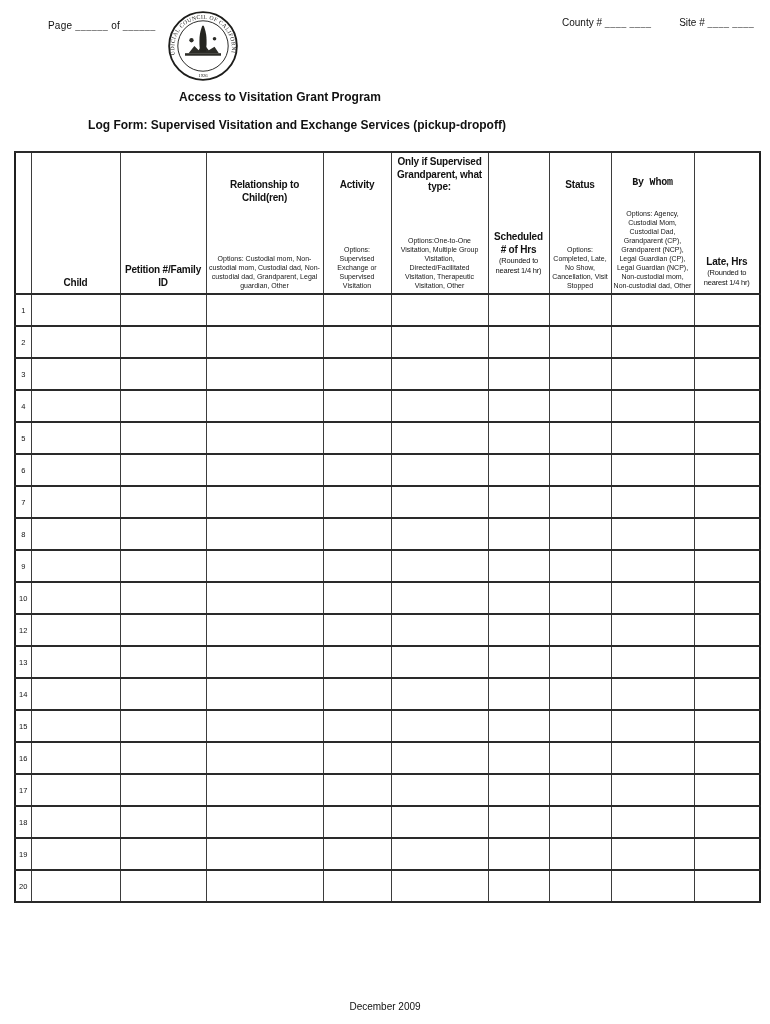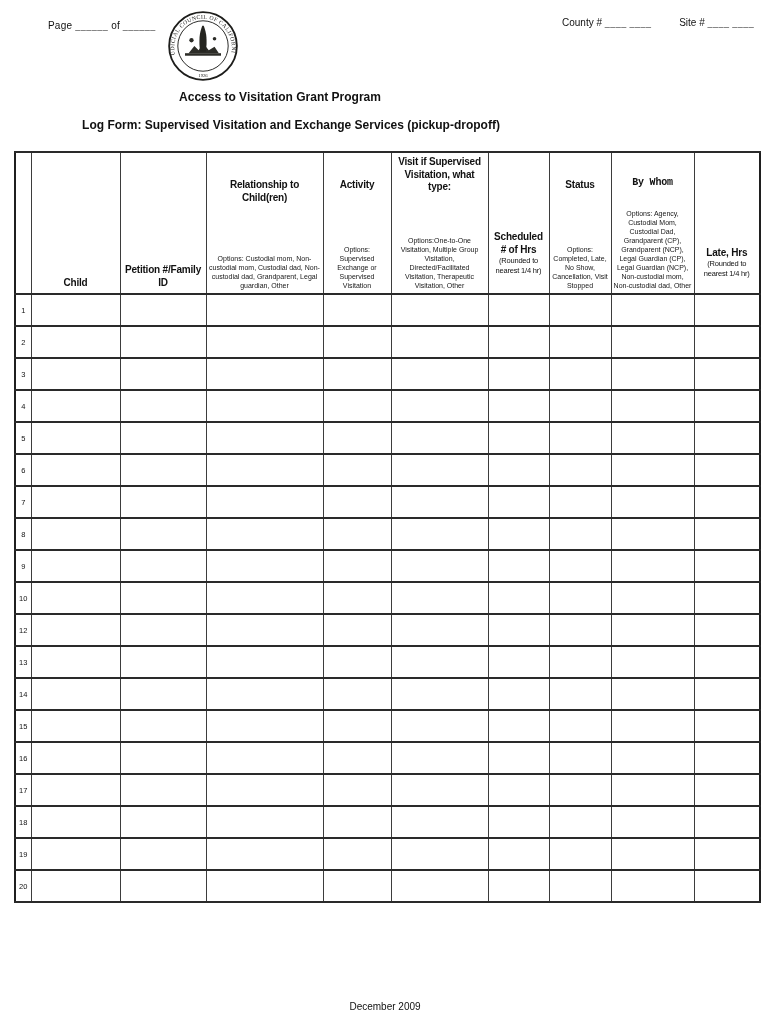--- a/index.html
+++ b/index.html
@@ -20,40 +20,40 @@
   .exhibit{position:absolute;left:388px;top:31px;width:120px;text-align:center;
     font-family:"Liberation Serif", serif;font-weight:bold;font-size:12px;line-height:17px;}
   .seal{position:absolute;left:167px;top:8px;}
   .office-block{position:absolute;left:236px;top:11px;}
   .office-title{font-family:"Liberation Serif", serif;font-size:14.5px;line-height:15.5px;
     color:#1c1c1c;letter-spacing:0.2px;}
   .office-rule{width:127px;height:3px;background:#9b9b9b;margin:6px 0 5px 0;}
   .office-sub{font-family:"Liberation Serif", serif;font-size:8px;line-height:9.5px;color:#2a2a2a;letter-spacing:0.3px;}
   .program-title{position:absolute;left:130px;top:90px;width:300px;text-align:center;
     font-size:12px;font-weight:bold;}
-  .form-title{position:absolute;left:1px;top:118px;width:580px;text-align:center;
+  .form-title{position:absolute;left:7px;top:118px;width:580px;text-align:center;
     font-size:12px;font-weight:bold;}
   
   .logtable{
     position:absolute;left:14px;top:151px;
     border-collapse:collapse;table-layout:fixed;width:745px;
     border:2px solid #1f1f1f;
   }
   .logtable th,.logtable td{
     border-left:1px solid #3d3d3d;border-right:1px solid #3d3d3d;
     border-top:2px solid #2a2a2a;border-bottom:2px solid #2a2a2a;
     padding:0;margin:0;font-weight:normal;
   }
   .logtable tbody td{height:30px;}
   .rownum{font-size:7.5px;text-align:center;color:#111;}
   .hc{display:flex;flex-direction:column;align-items:center;height:140px;box-sizing:border-box;width:100%;}
   .hc.bottom{justify-content:flex-end;padding-bottom:4px;}
   .hc.split{justify-content:space-between;}
   .hc.end-mid{justify-content:flex-end;padding-bottom:17px;}
-  .hc.end-low{justify-content:flex-end;padding-bottom:14px;}
+  .hc.end-low{justify-content:flex-end;padding-bottom:5px;}
   .htitle{font-weight:bold;font-size:10px;line-height:12.5px;letter-spacing:-0.2px;text-align:center;padding:0 2px;}
   .pt-std{padding-top:26px;}
   .pt-top{padding-top:3px;}
   .pt-bw{padding-top:24px;font-family:Liberation Mono, monospace;}
   .hopts{font-size:7px;line-height:9px;text-align:center;padding:0 2px 3px 2px;color:#161616;}
   .hsub{font-size:7.5px;line-height:10px;font-weight:normal;text-align:center;letter-spacing:-0.2px;}
   
   .footer-date{position:absolute;left:0;top:1001px;width:770px;text-align:center;font-size:10px;}
 </style>
 </head>
@@ -138,21 +138,21 @@
           </div>
         </th>
         <th>
           <div class="hc split">
             <div class="htitle pt-std">Activity</div>
             <div class="hopts">Options: Supervised Exchange or Supervised Visitation</div>
           </div>
         </th>
         <th>
           <div class="hc split">
-            <div class="htitle pt-top">Visit if Supervised Visitation, what type:</div>
+            <div class="htitle pt-top">Only if Supervised Grandparent, what type:</div>
             <div class="hopts">Options:One-to-One Visitation, Multiple Group Visitation, Directed/Facilitated Visitation, Therapeutic Visitation, Other</div>
           </div>
         </th>
         <th>
           <div class="hc end-mid">
             <div class="htitle">Scheduled # of Hrs</div>
             <div class="hsub">(Rounded to nearest 1/4 hr)</div>
           </div>
         </th>
         <th>

